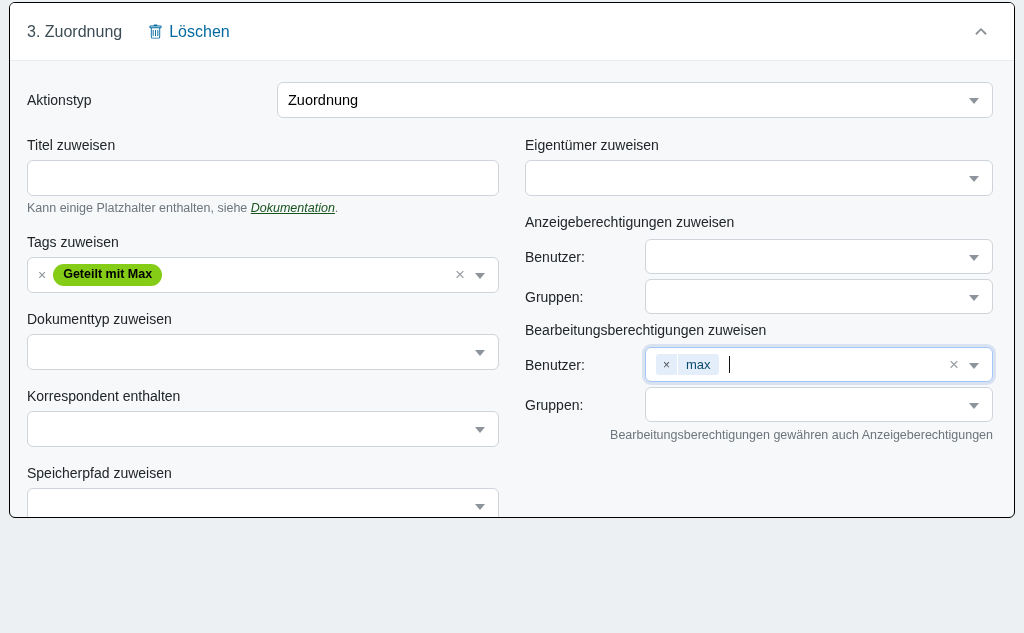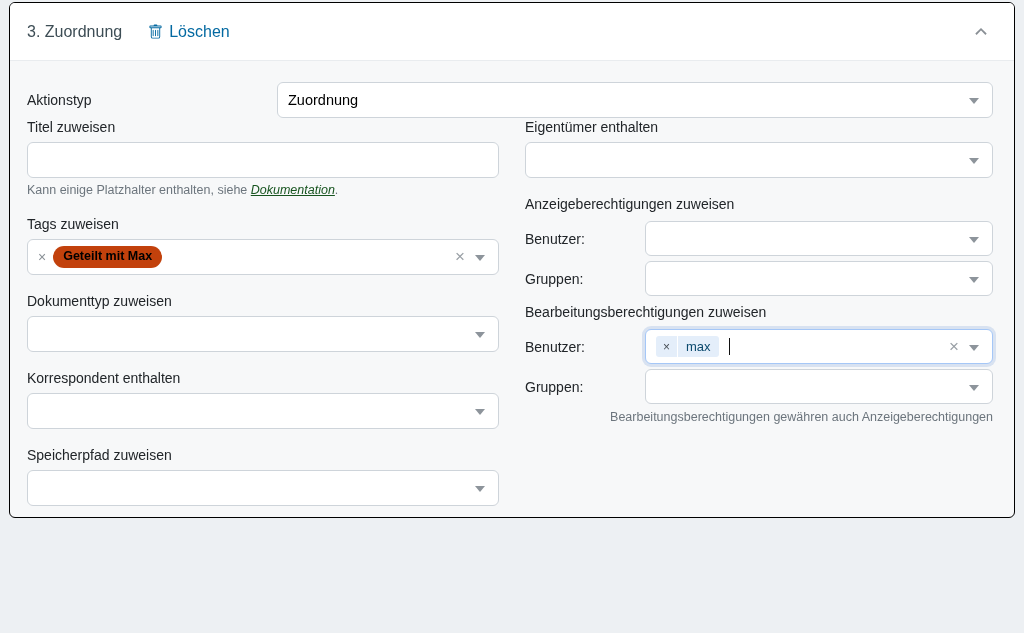--- a/index.html
+++ b/index.html
@@ -48,20 +48,21 @@
   .collapse-btn {
     background: none; border: none; padding: 0; cursor: pointer;
     color: #8a9096; display: flex; align-items: center;
   }
   .card-body {
     padding: 21px 21px 0 17px;
   }
   .row-inline {
     display: flex;
     align-items: center;
+    margin-bottom: 18px;
   }
   .row-inline > label {
     width: 250px;
     flex: none;
     font-size: 14px;
   }
   .columns {
     display: flex;
     gap: 26px;
   }
@@ -119,21 +120,21 @@
   .hint a { color: #17541f; text-decoration: underline; cursor: pointer; font-style: italic; }
   
   .chip-remove {
     color: #8a9096;
     font-size: 14px;
     margin-right: 7px;
     cursor: pointer;
     line-height: 1;
   }
   .tag-pill {
-    background: #c2410c;
+    background: #84cc16;
     color: #000;
     font-weight: bold;
     font-size: 12.5px;
     padding: 3px 10px 4px;
     border-radius: 999px;
     line-height: 1.2;
   }
   
   .perm-section-label {
     display: block;
@@ -272,21 +273,21 @@
             <span class="sel-value"></span>
             <span class="arrow"></span>
           </div>
         </div>
 
       </div>
 
       <div class="col-right">
 
         <div class="group">
-          <label>Eigentümer enthalten</label>
+          <label>Eigentümer zuweisen</label>
           <div class="select">
             <span class="sel-value"></span>
             <span class="arrow"></span>
           </div>
         </div>
 
         <div class="perm-section">
           <span class="perm-section-label">Anzeigeberechtigungen zuweisen</span>
           <div class="perm-row">
             <label>Benutzer:</label>

